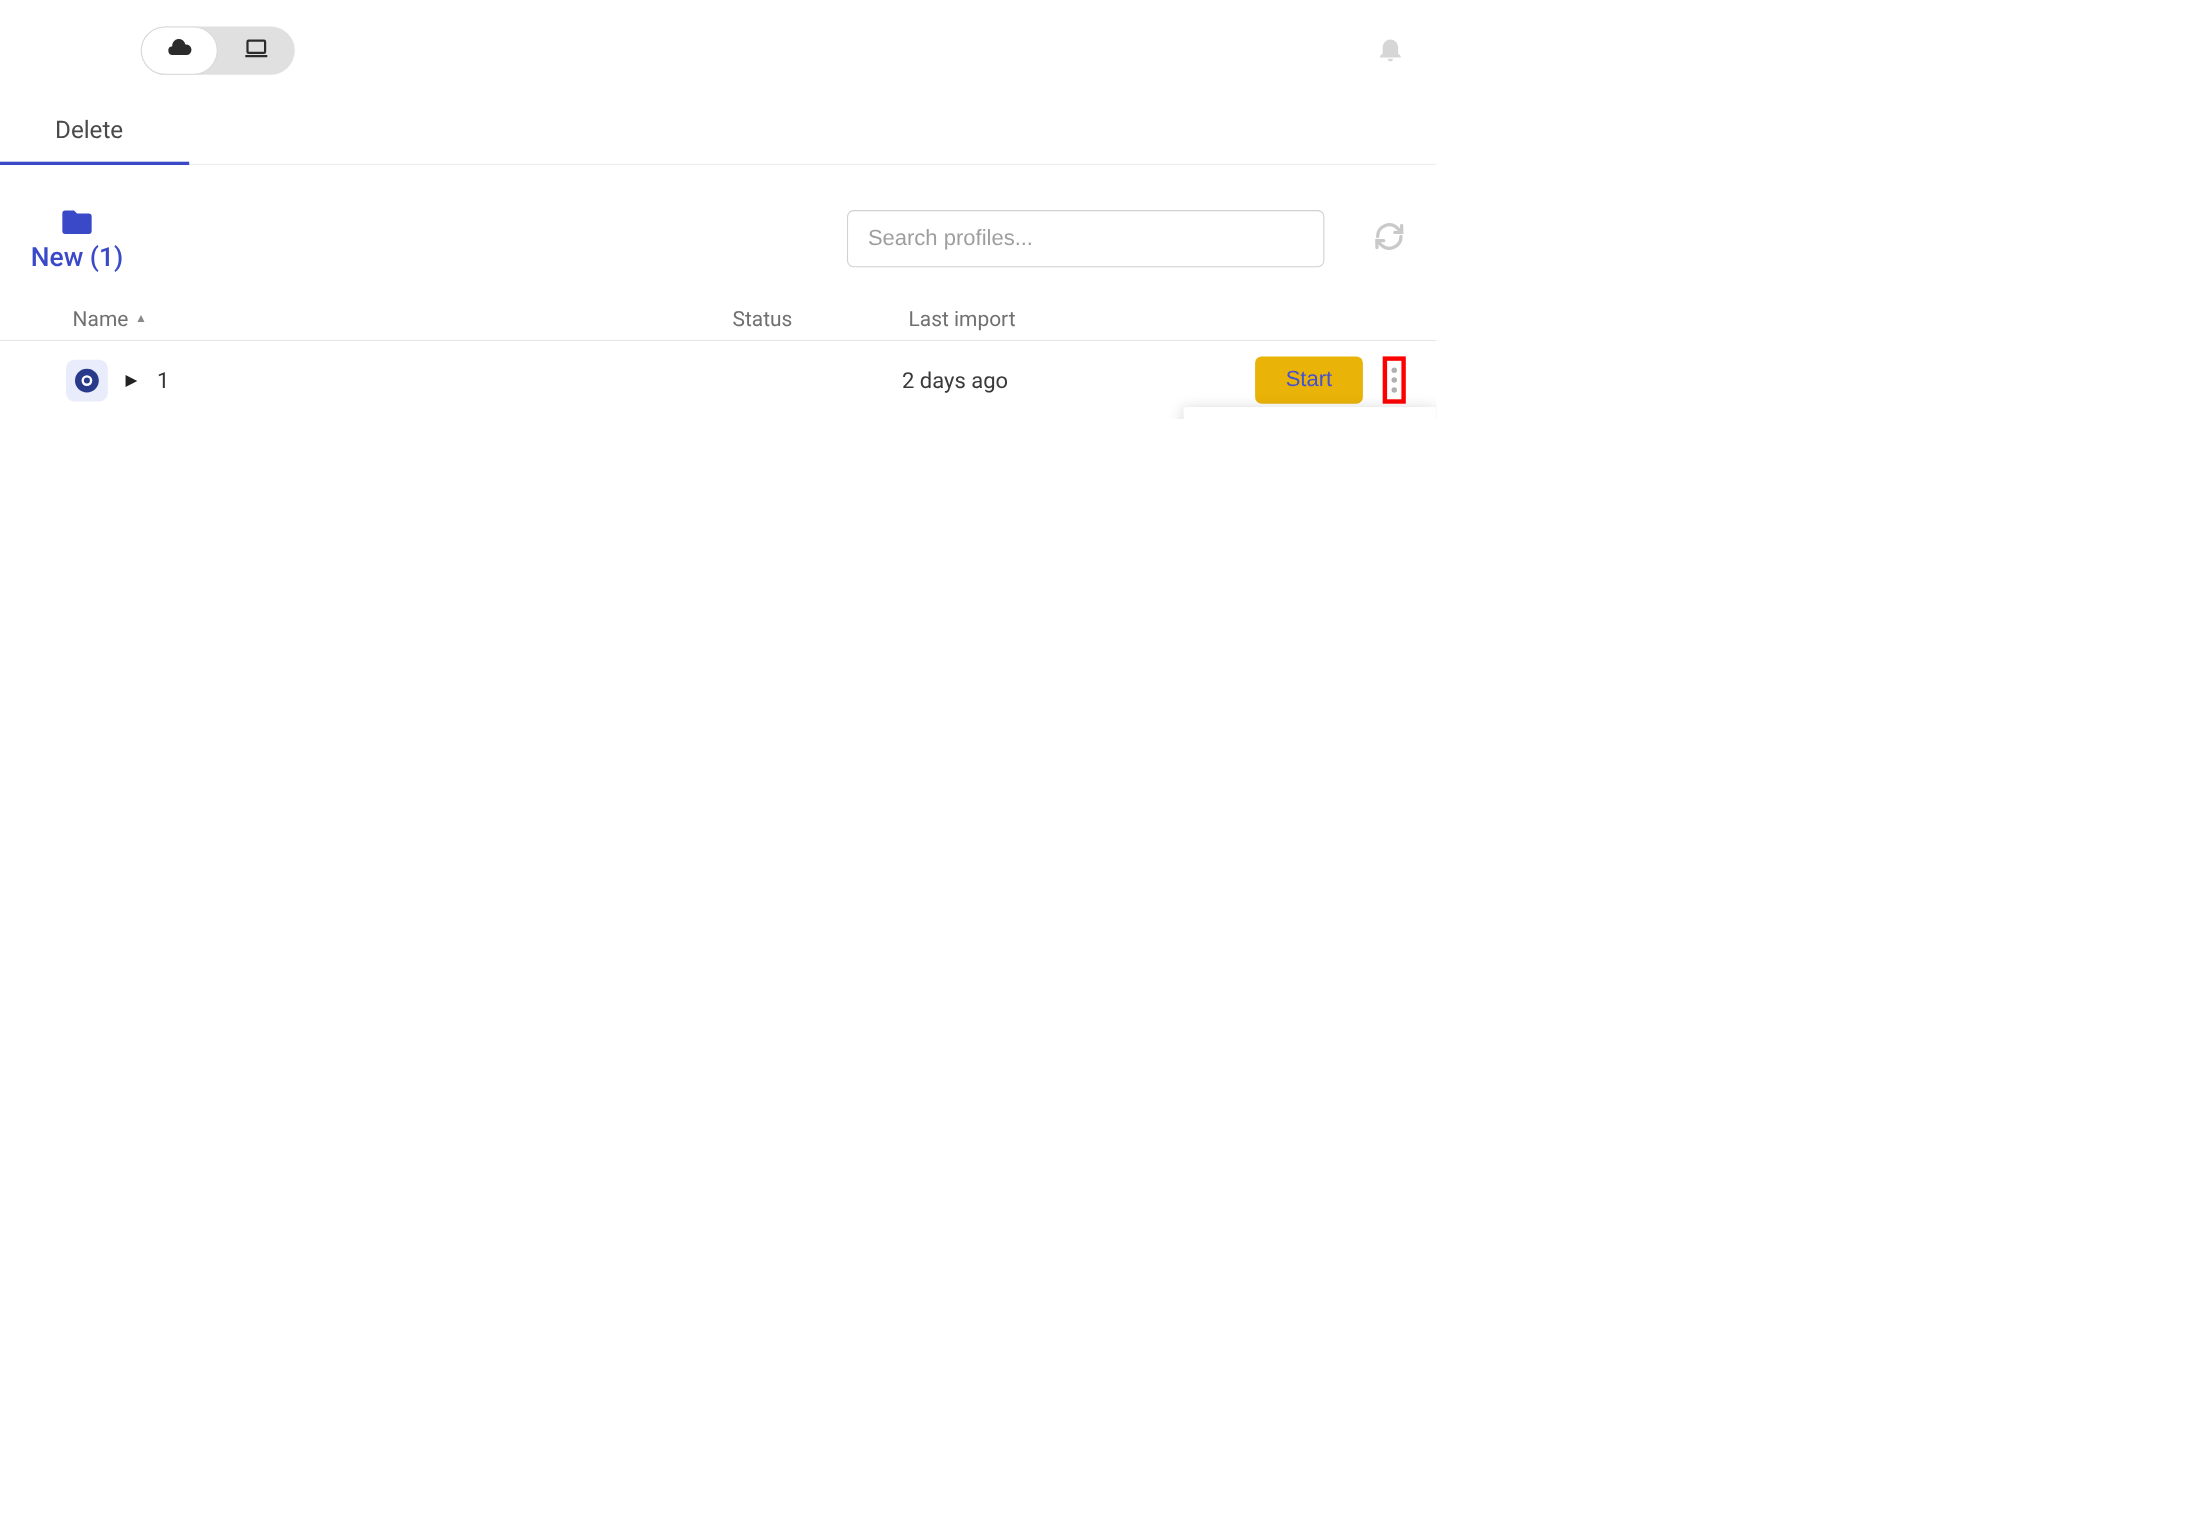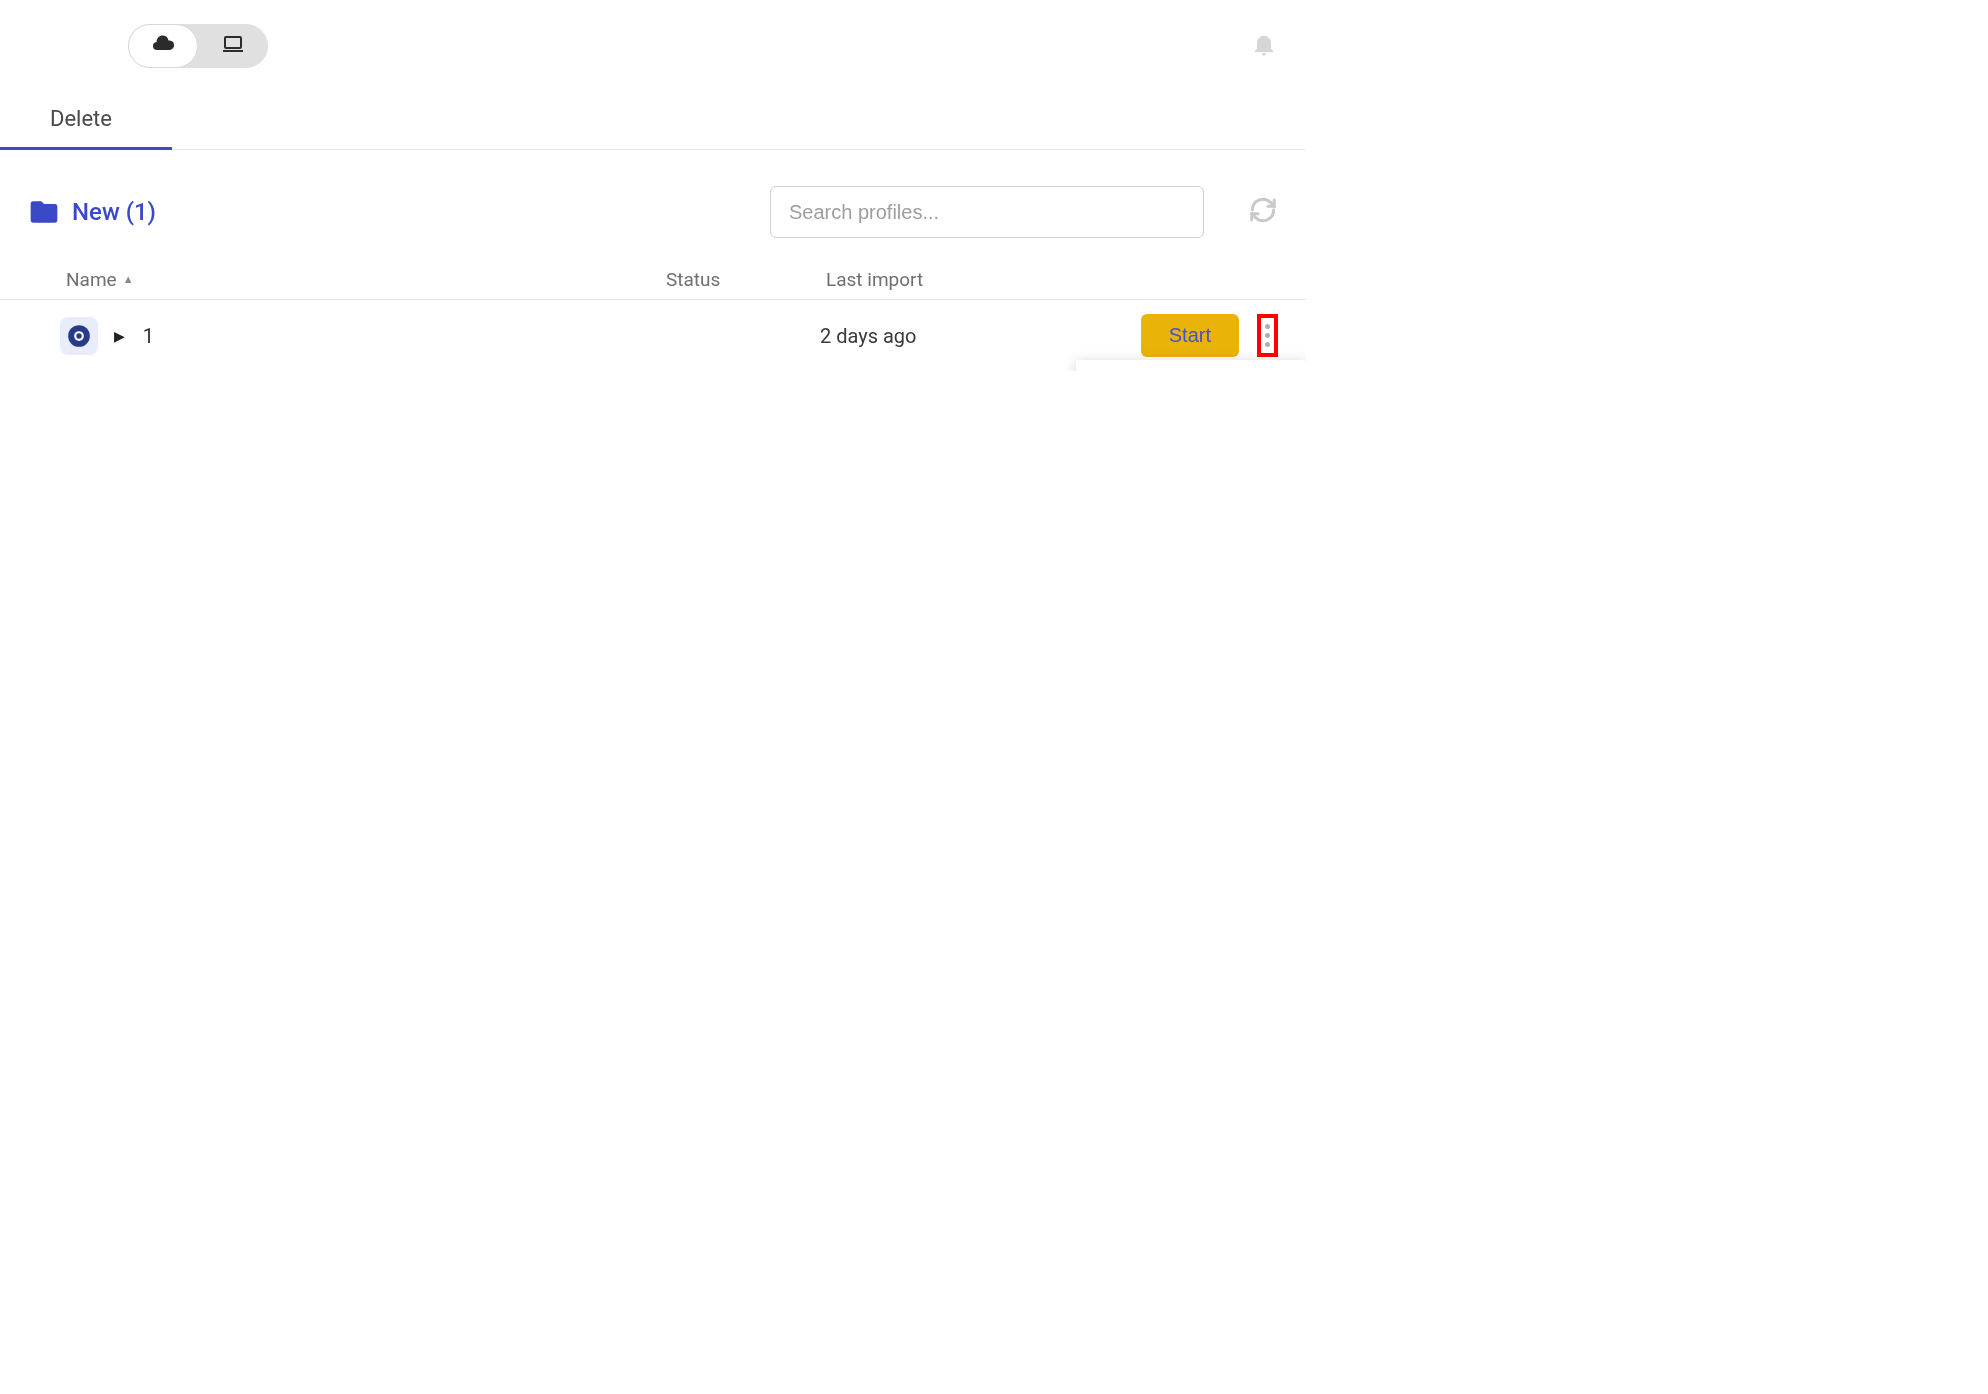--- a/index.html
+++ b/index.html
@@ -74,22 +74,23 @@
       background: #3a49c8;
     }
     .toolbar {
       display: flex;
       align-items: center;
       padding: 36px 28px 18px 28px;
     }
     .group-chip {
       display: inline-flex;
       align-items: center;
-      gap: 12px;
-      cursor: pointer;
+      gap: 2px;
+      cursor: pointer;
+      flex-direction: column;
     }
     .folder-icon-wrap {
       color: #3a49c8;
       display: inline-flex;
     }
     .group-name {
       color: #3a49c8;
       font-size: 24px;
       font-weight: 500;
     }

